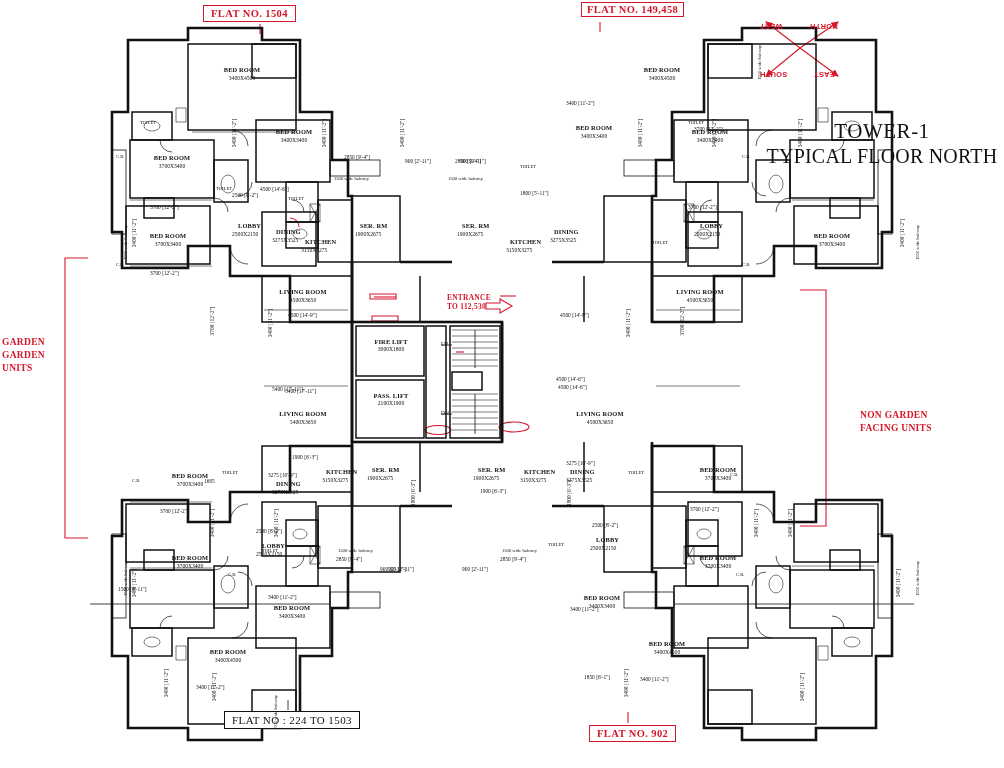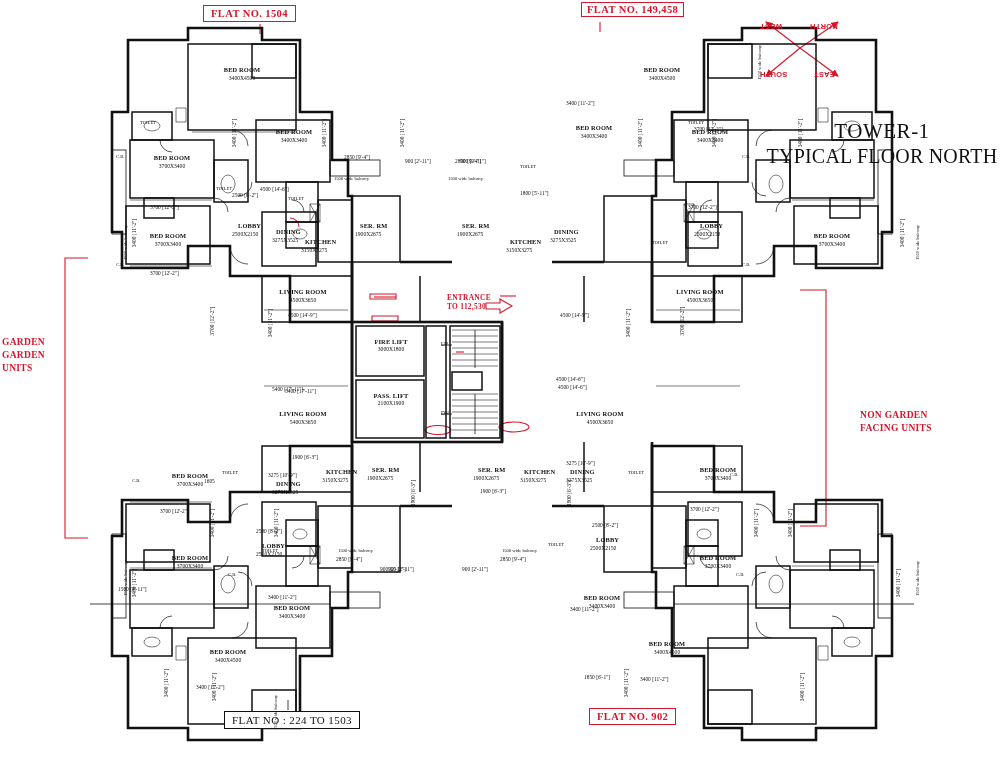--- a/index.html
+++ b/index.html
@@ -26,21 +26,21 @@
   
   .flattag{
     position:absolute;color:#d6162a;font-weight:bold;font-size:10.5px;
     border:1.3px solid #d6162a;padding:2px 7px 2px 7px;letter-spacing:.4px;
     background:#fff;white-space:nowrap;
   }
   .flattag.black{color:#111;border-color:#111;font-weight:normal;font-size:11px;
     font-family:"Liberation Serif",serif;border-width:1.1px;}
   #flat-1504{left:203px;top:5px;}
   #flat-101801{left:581px;top:2px;padding:1px 5px;}
-  #flat-902{left:589px;top:708px;}
+  #flat-902{left:589px;top:725px;}
   #flat-203-1503{left:224px;top:711px;}
 
   
   .sidenote{position:absolute;color:#d6162a;font-weight:bold;font-size:9.5px;line-height:1.35;letter-spacing:.3px;}
   #note-gardens{left:2px;top:336px;width:60px;}
   #note-nongarden{left:860px;top:409px;width:92px;}
   #note-entrance{left:447px;top:293px;width:56px;font-size:7.4px;line-height:1.25;}
 
   
   #compass{position:absolute;left:752px;top:8px;width:104px;height:78px;}

